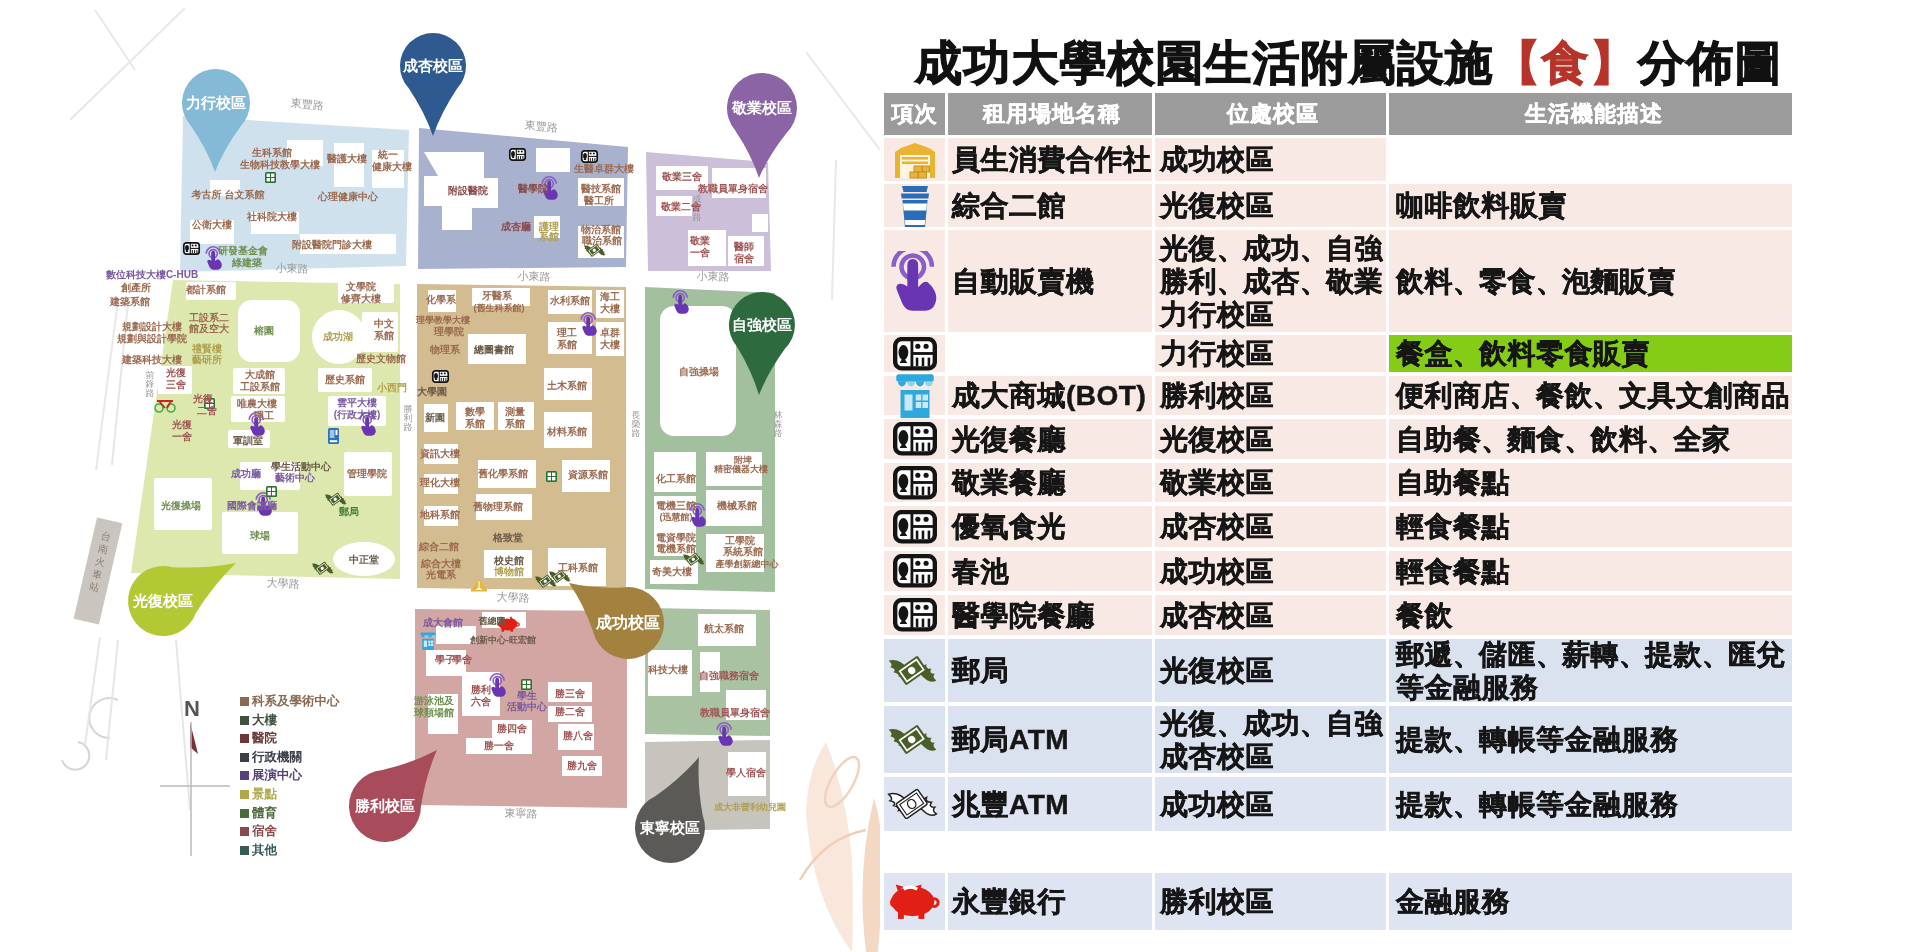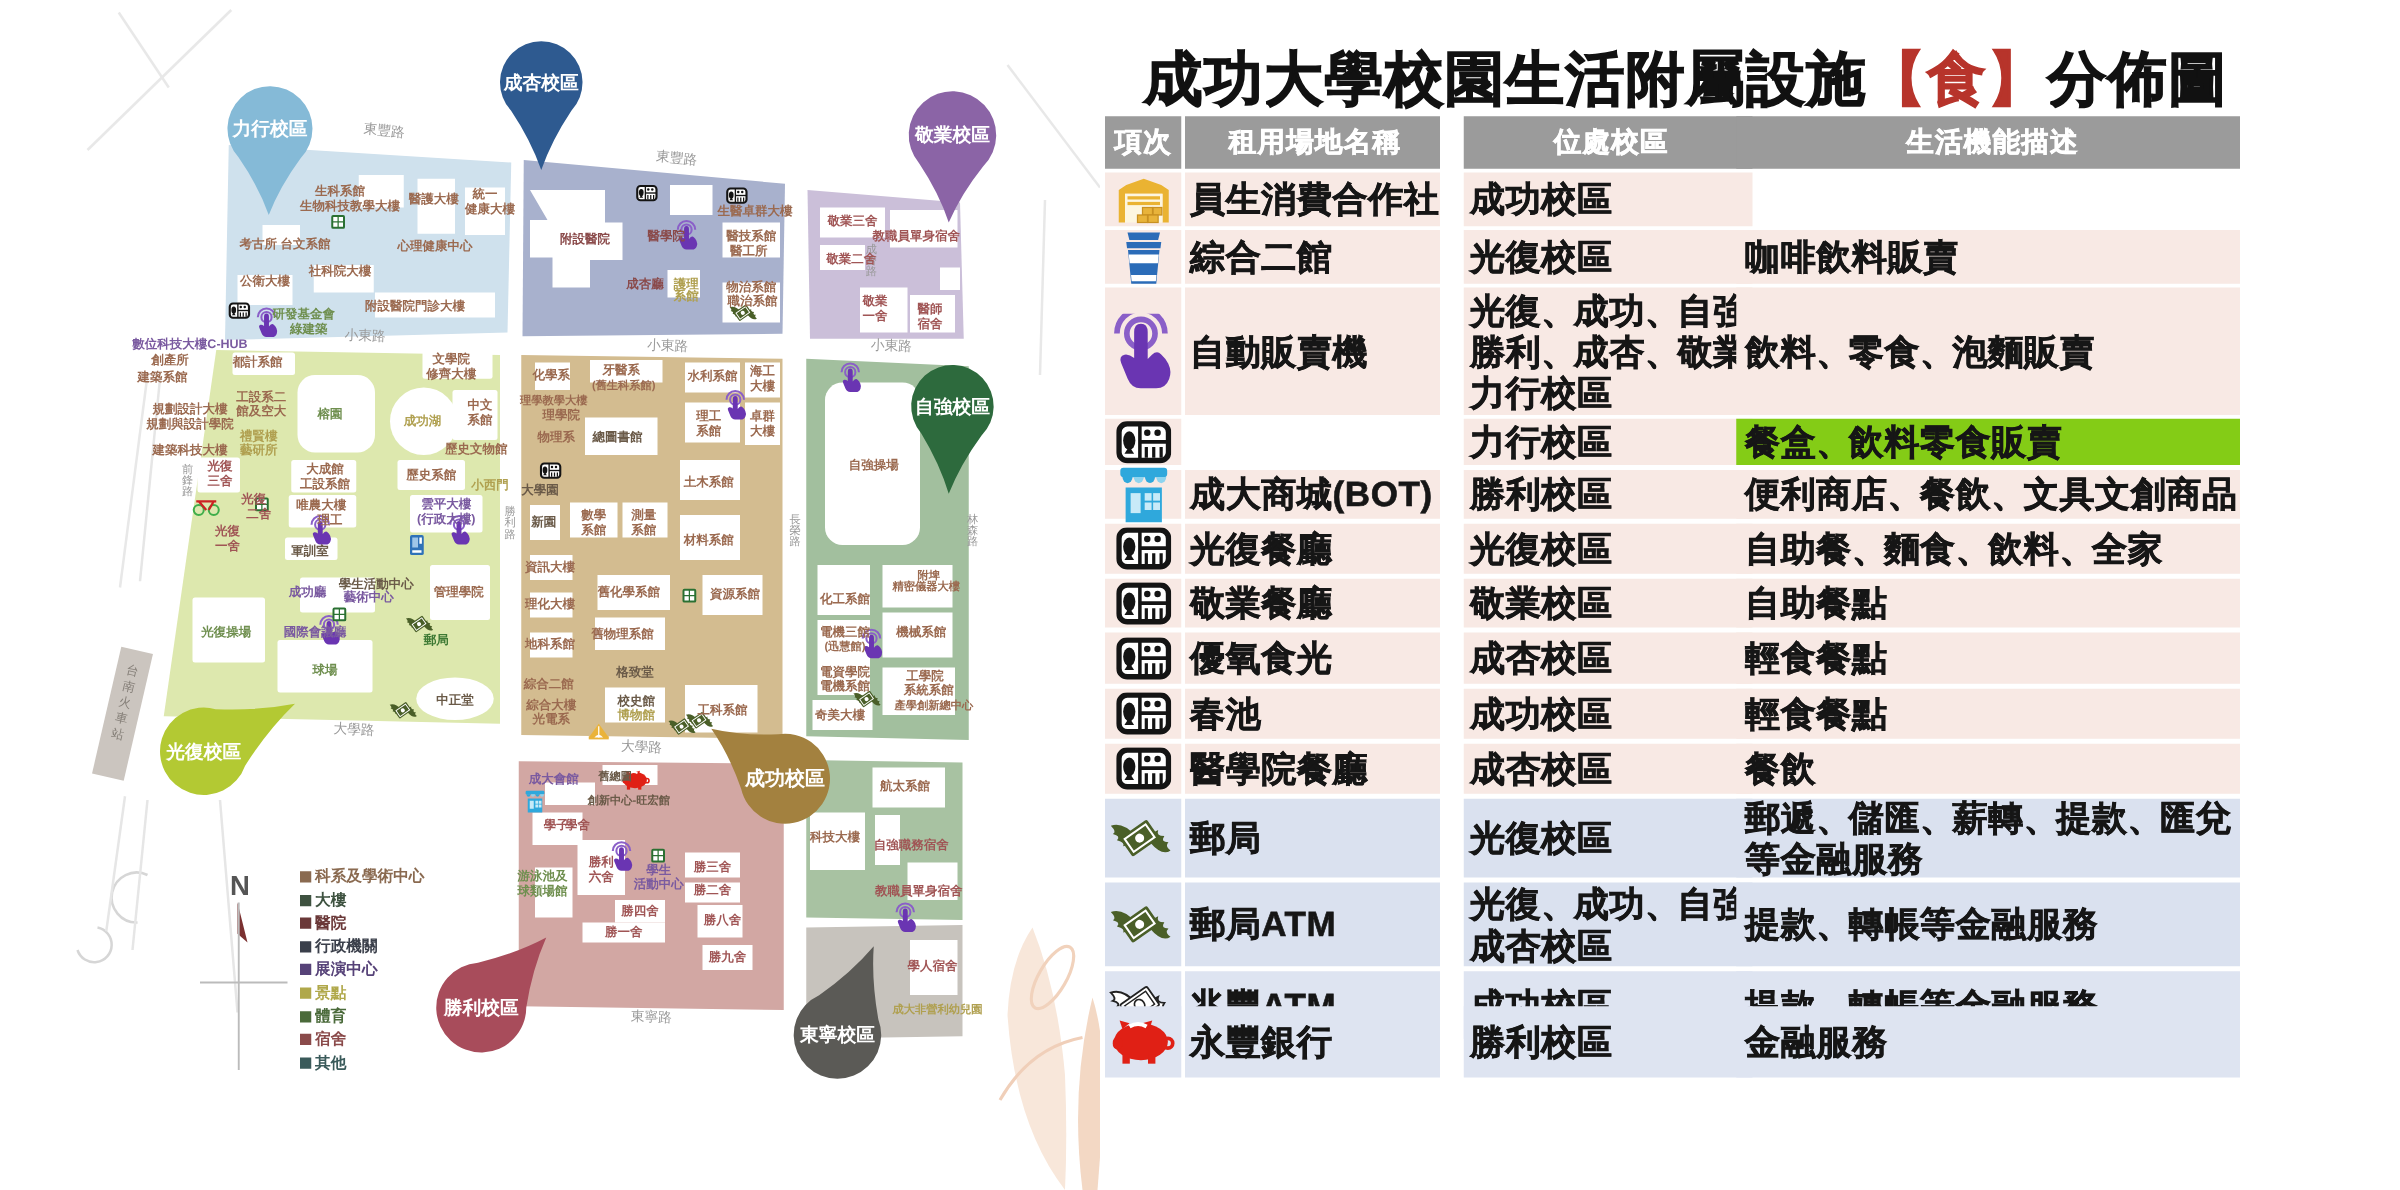--- a/index.html
+++ b/index.html
@@ -1,19 +1,19 @@
 <!DOCTYPE html>
 <html><head><meta charset="utf-8"><style>
 html,body{margin:0;padding:0;background:#fff;}
 .page{position:relative;width:1920px;height:952px;overflow:hidden;font-family:'Liberation Sans',sans-serif;}
 .row{position:absolute;left:884px;}
 .cell{position:absolute;top:0;height:100%;display:flex;align-items:center;}
 .c1{left:0;width:61px;justify-content:center;}
 .c2{left:64px;width:204px;padding-left:4px;box-sizing:border-box;}
-.c3{left:271px;width:231px;padding-left:5px;box-sizing:border-box;margin-left:16px;}
+.c3{left:271px;width:231px;padding-left:5px;box-sizing:border-box;}
 .c4{left:505px;width:403px;padding-left:7px;box-sizing:border-box;}
 .ft{font-size:28px;font-weight:bold;color:#161616;line-height:33px;letter-spacing:0.5px;-webkit-text-stroke:0.5px #161616;}
 .d{display:inline-block;width:26px;text-align:center;font-style:normal;}
 .hd{background:#9b9b9b;color:#fff;font-size:22px;font-weight:bold;justify-content:center;letter-spacing:1px;-webkit-text-stroke:0.5px #fff;}
 </style></head><body>
 <div class="page">
 
 <svg width="880" height="952" viewBox="0 0 880 952" style="position:absolute;left:0;top:0">
       <defs>
 <g id="hand">
@@ -641,21 +641,21 @@
       </div>
       <div class="cell c2 ft" style="background:#dee4f1">兆豐ATM</div>
       <div class="cell c3 ft" style="background:#dee4f1">
         <div>成功校區</div>
       </div>
       <div class="cell c4 ft" style="background:#dee4f1">
         <div>提款<i class="d">、</i>轉帳等金融服務</div>
       </div>
     </div>
 
-<div class="row" style="top:805px;height:57px;width:908px;">
+<div class="row" style="top:873px;height:57px;width:908px;">
       <div class="cell c1" style="background:#dee4f1">
         <svg width="50" height="38" viewBox="0 0 22 16.5">
           <use href="#piggy"></use>
         </svg>
       </div>
       <div class="cell c2 ft" style="background:#dee4f1">永豐銀行</div>
       <div class="cell c3 ft" style="background:#dee4f1">
         <div>勝利校區</div>
       </div>
       <div class="cell c4 ft" style="background:#dee4f1">

